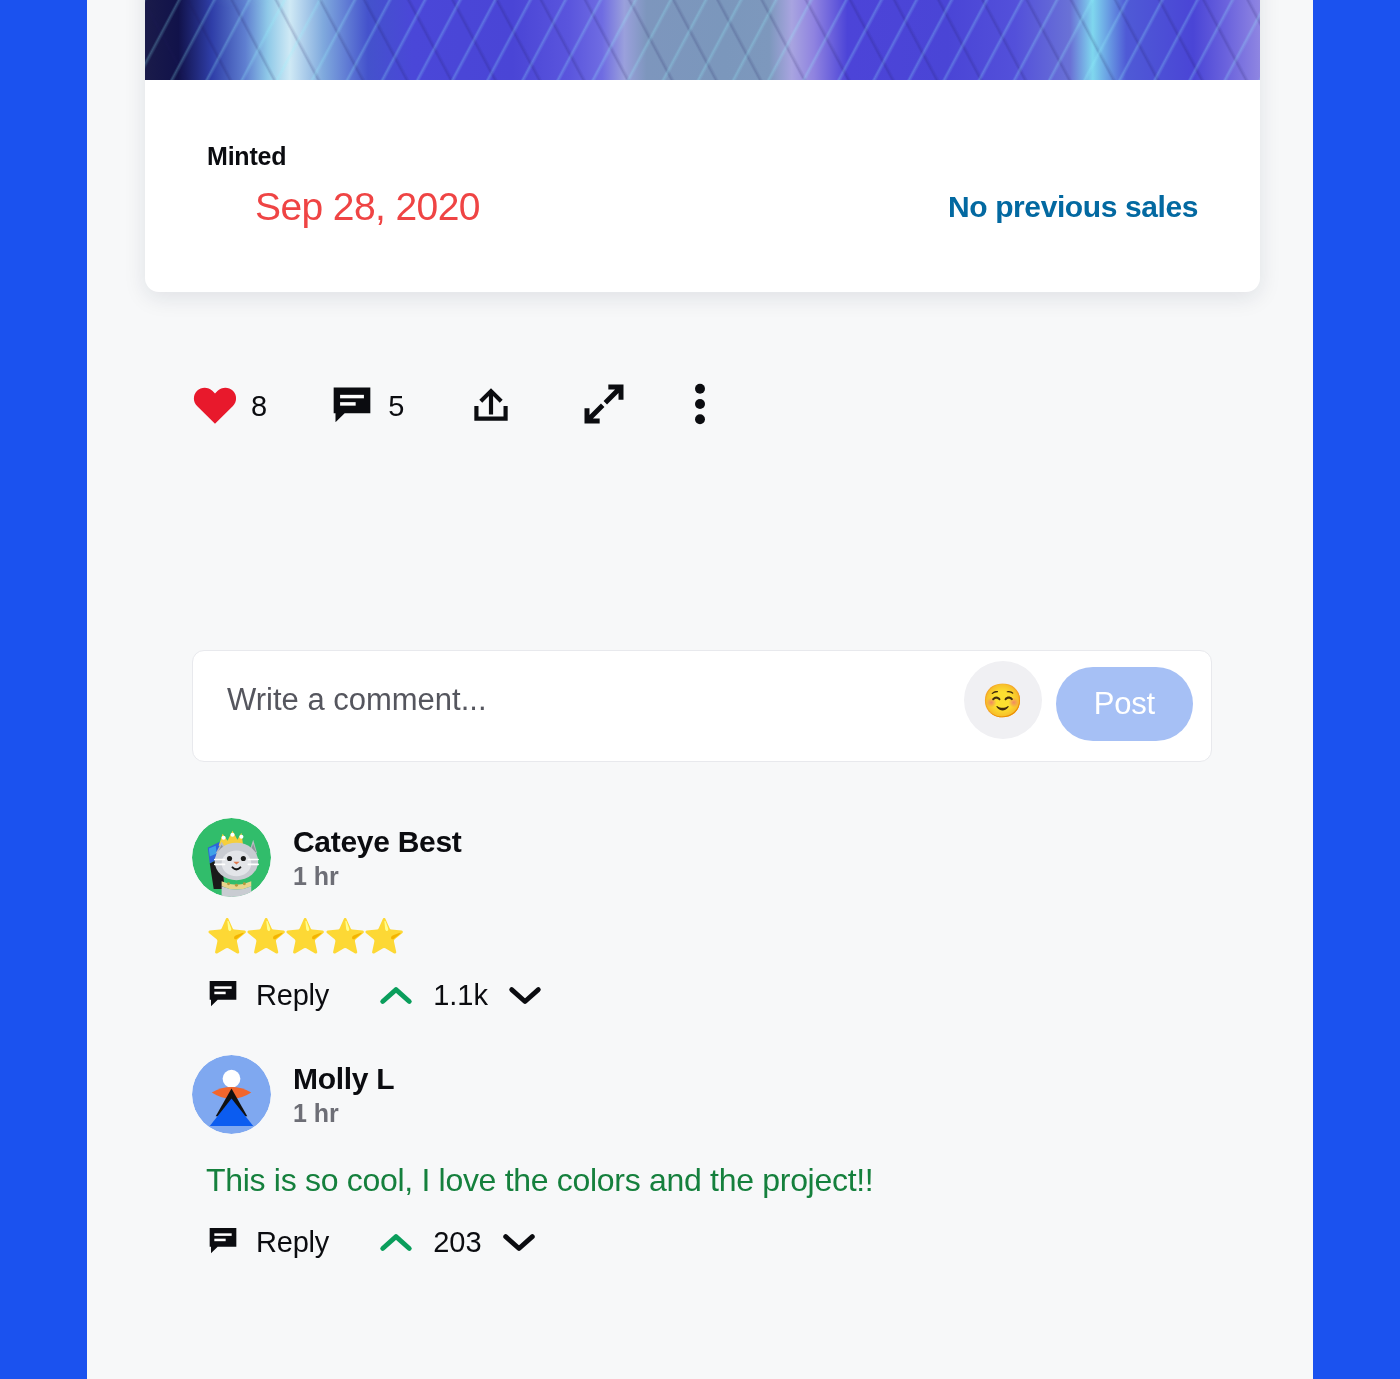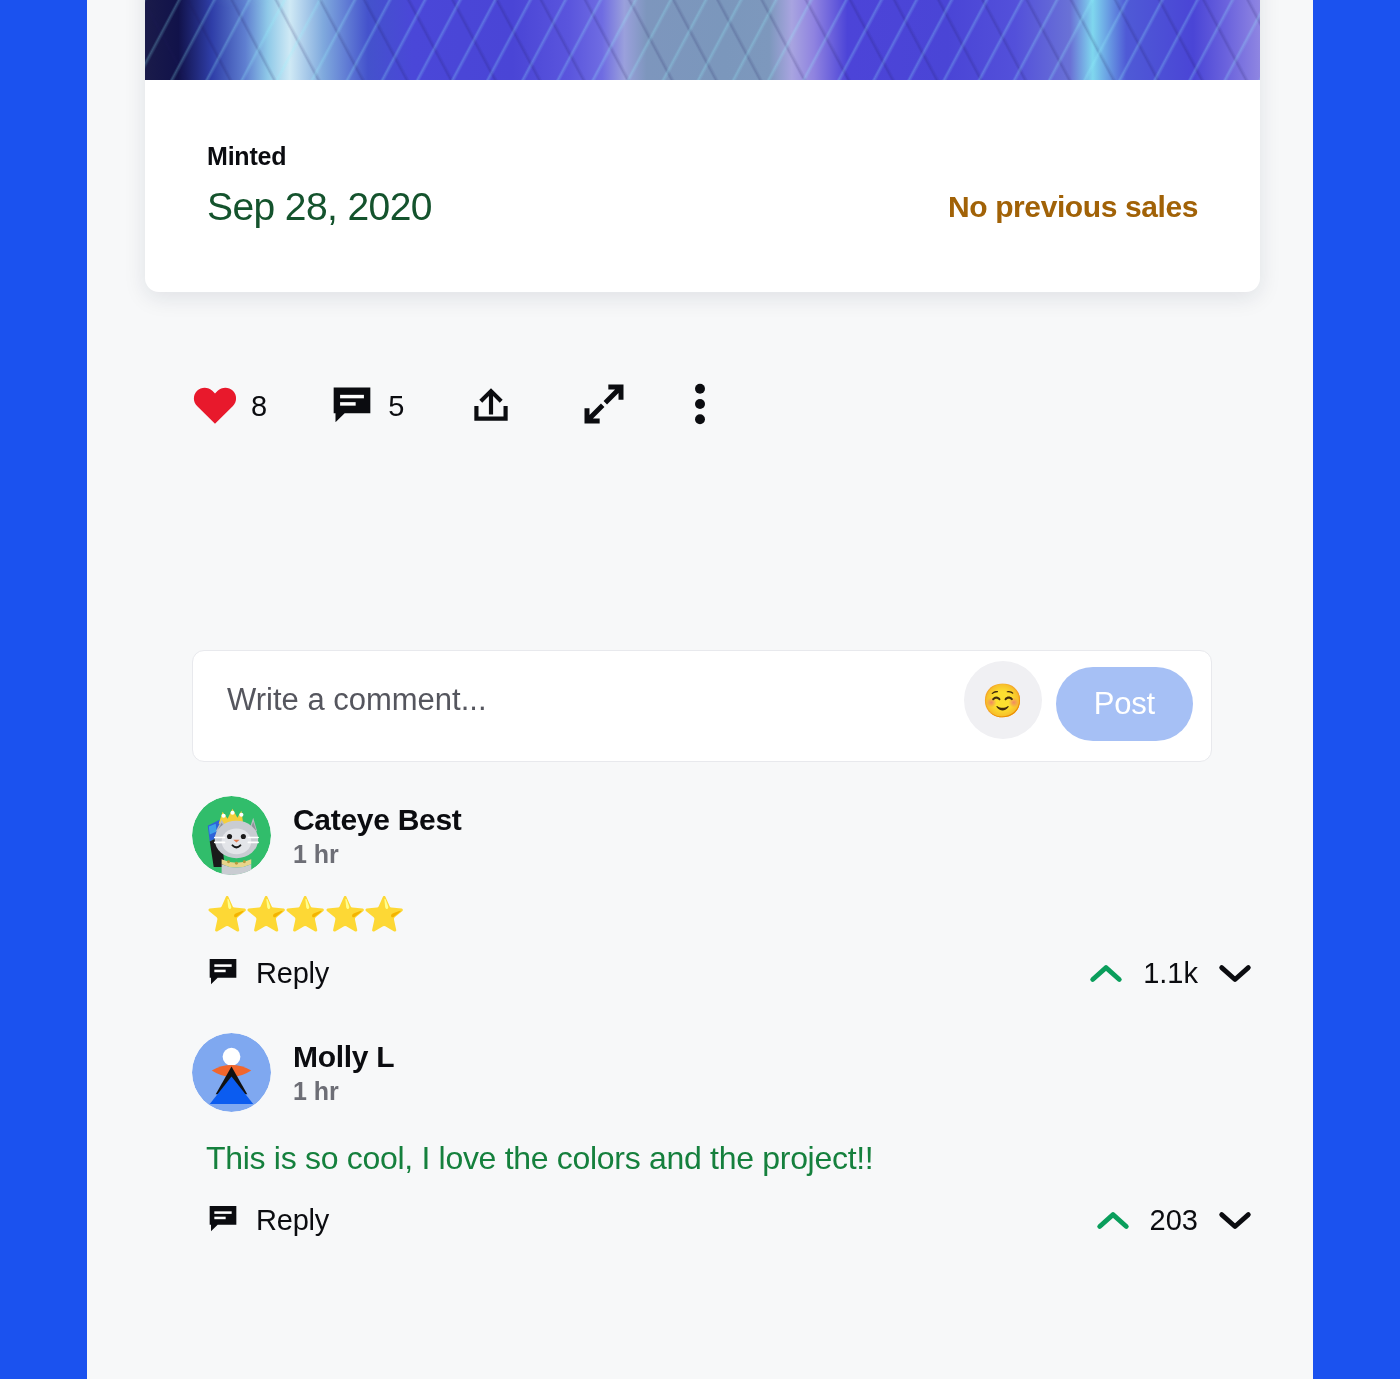--- a/index.html
+++ b/index.html
@@ -92,28 +92,29 @@
   .minted-label {
     font-size: 25px;
     font-weight: 700;
     color: #0b0c10;
     letter-spacing: -0.2px;
     margin-bottom: 16px;
   }
   .minted-date {
     font-size: 39px;
     font-weight: 400;
-    color: #14532d;
+    color: #ef4444;
     letter-spacing: -0.6px;
     line-height: 1;
+    margin-left: 48px;
   }
   .no-sales {
     font-size: 30px;
     font-weight: 700;
-    color: #a16207;
+    color: #0369a1;
     letter-spacing: -0.4px;
     padding-bottom: 2px;
   }
 
   
   .action-bar {
     position: absolute;
     left: 105px;          
     top: 378px;
     display: flex;
@@ -203,21 +204,21 @@
     cursor: pointer;
     flex: 0 0 auto;
     letter-spacing: -0.2px;
     margin-top: 8px;
   }
 
   
   .comment-list {
     position: absolute;
     left: 105px;
-    top: 796px;
+    top: 818px;
     width: 1060px;
   }
   .comment { margin-bottom: 42px; }
   .comment-head {
     display: flex;
     align-items: center;
     gap: 22px;
   }
   .avatar {
     width: 79px; height: 79px;
@@ -251,21 +252,20 @@
     font-size: 34px;
     margin: 22px 0 0 14px;
     letter-spacing: -3px;
     line-height: 1;
   }
   .comment-actions {
     display: flex;
     align-items: center;
     margin: 24px 0 0 14px;
     gap: 8px;
-    justify-content: space-between;
   }
   .reply-btn {
     display: flex;
     align-items: center;
     gap: 16px;
     cursor: pointer;
     margin-right: 42px;
   }
   .reply-label {
     font-size: 29px;

